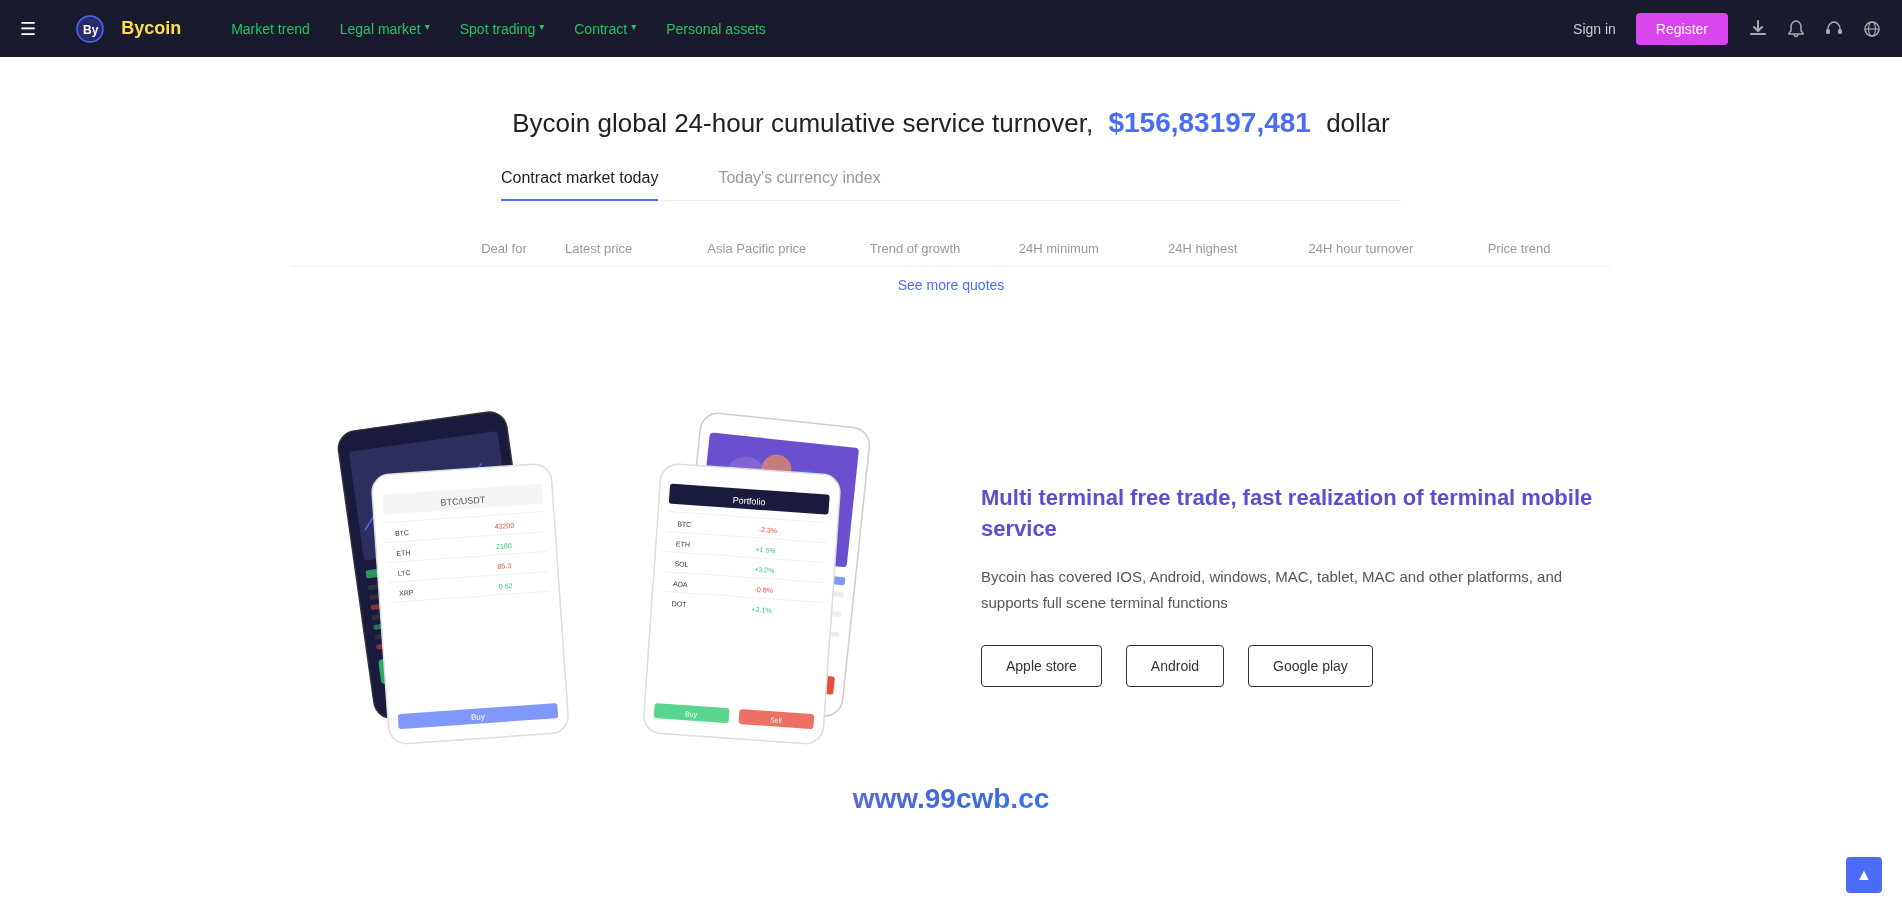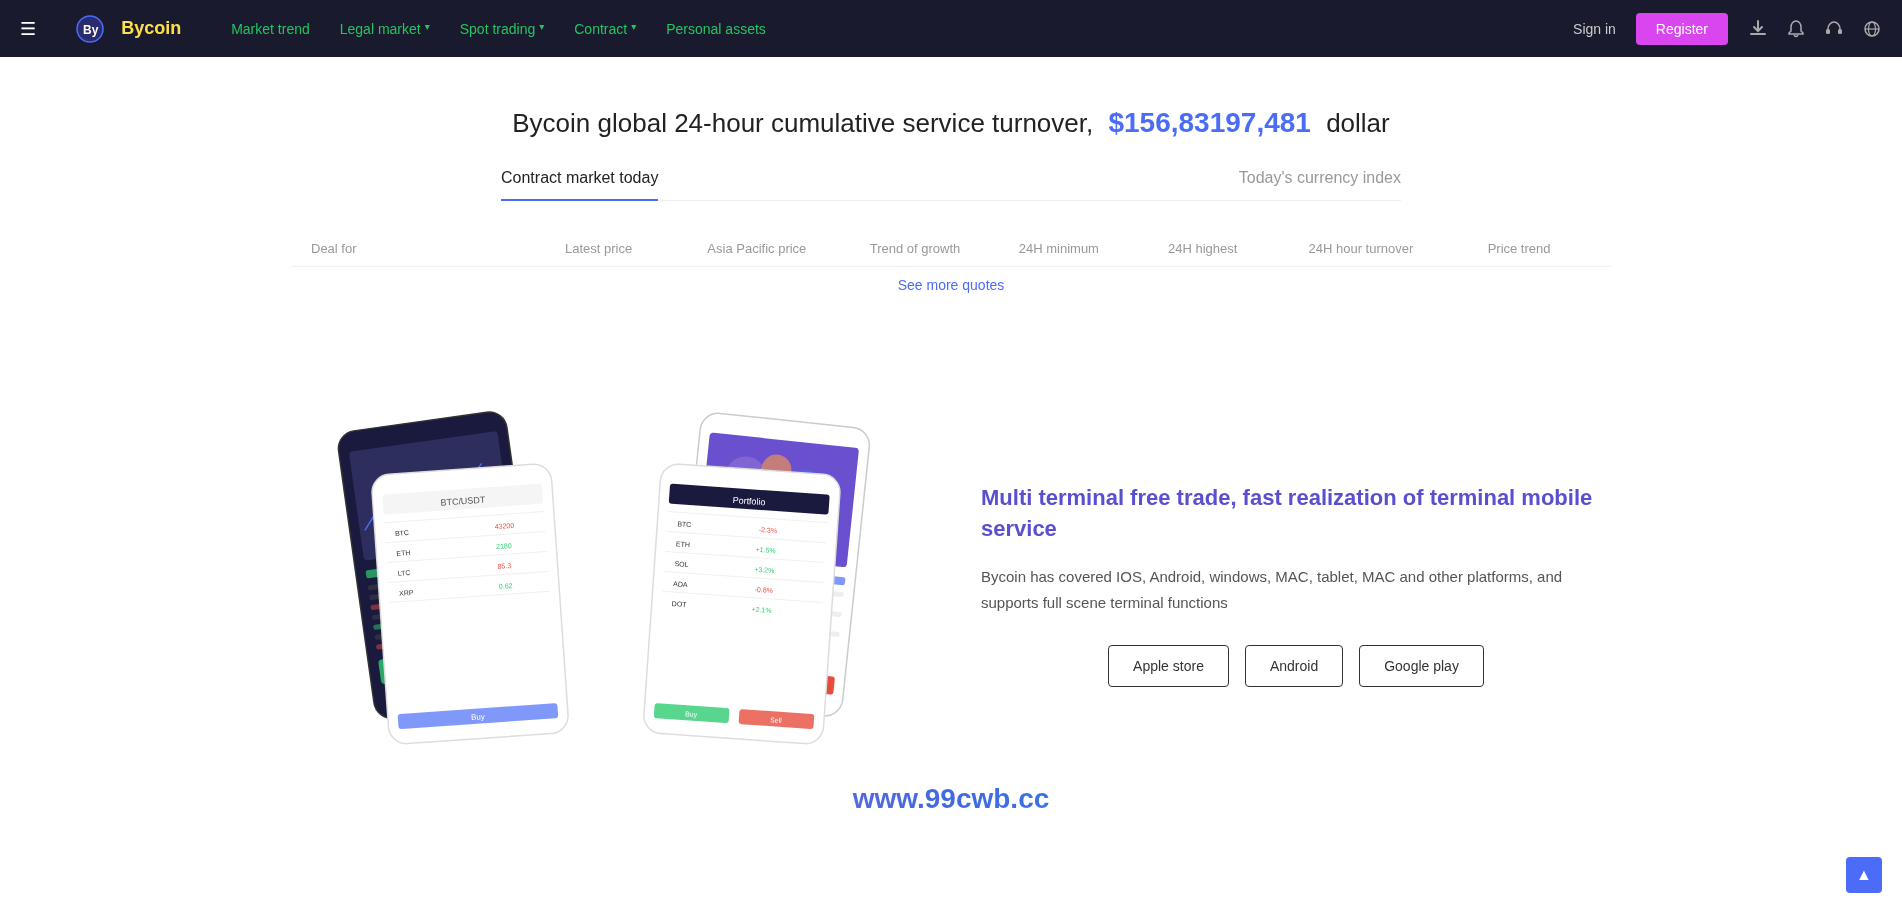--- a/index.html
+++ b/index.html
@@ -95,21 +95,21 @@
     .hero-amount {
       color: #4a6cf7;
       font-weight: bold;
       font-size: 28px;
       margin: 0 8px;
     }
 
     
     .tabs {
       display: flex;
-      justify-content: space-between;
+      justify-content: flex-start;
       gap: 60px;
       border-bottom: 1px solid #eee;
       margin: 0 auto 30px;
       max-width: 900px;
     }
     .tab {
       font-size: 16px;
       padding-bottom: 12px;
       cursor: pointer;
       color: #999;
@@ -133,21 +133,21 @@
       grid-template-columns: 1.5fr 1fr 1.2fr 1fr 1fr 1fr 1.2fr 1fr;
       padding: 10px 20px;
       color: #999;
       font-size: 13px;
       border-bottom: 1px solid #f0f0f0;
     }
     .table-header span {
       text-align: center;
     }
     .table-header span:first-child {
-      text-align: left;
+      text-align: right;
     }
     .no-data {
       text-align: center;
       color: #ccc;
       padding: 20px;
       font-size: 14px;
     }
     .see-more {
       text-align: center;
       color: #4a6cf7;
@@ -211,22 +211,21 @@
       margin-bottom: 20px;
     }
     .app-description {
       color: #555;
       font-size: 15px;
       line-height: 1.7;
       margin-bottom: 30px;
     }
     .app-buttons {
       display: flex;
-      gap: 16px;
-      justify-content: center;
+      gap: 24px;
     }
     .app-btn {
       border: 1.5px solid #333;
       background: #fff;
       padding: 12px 24px;
       font-size: 14px;
       border-radius: 4px;
       cursor: pointer;
       color: #333;
       font-weight: 500;

